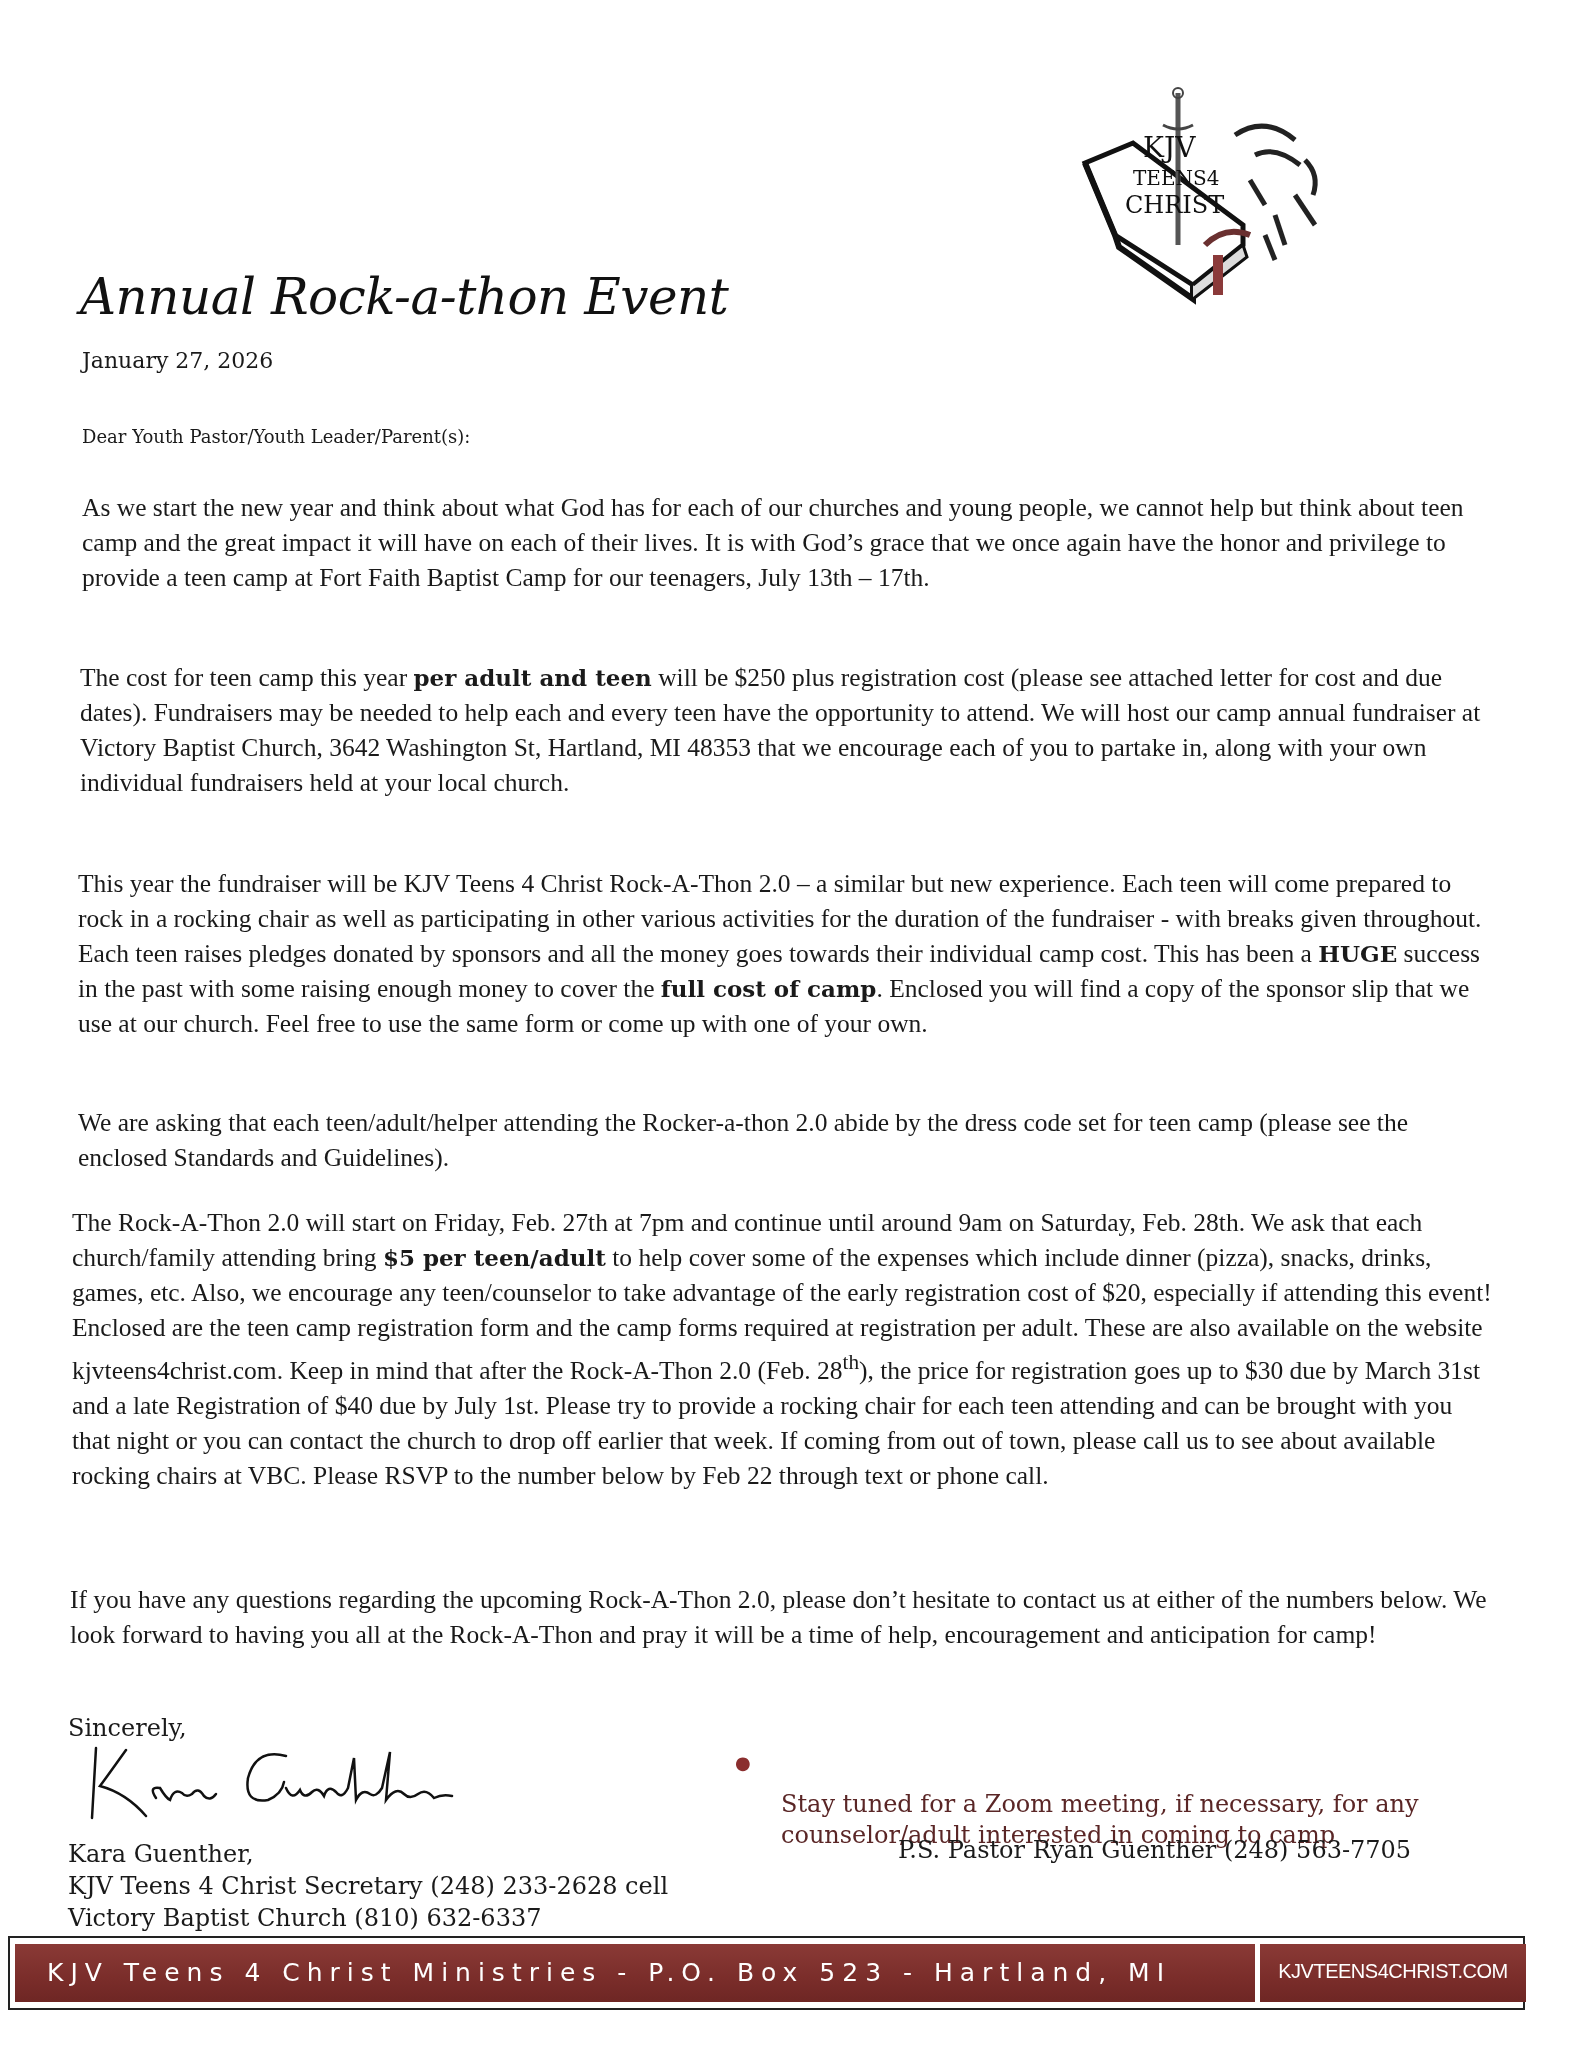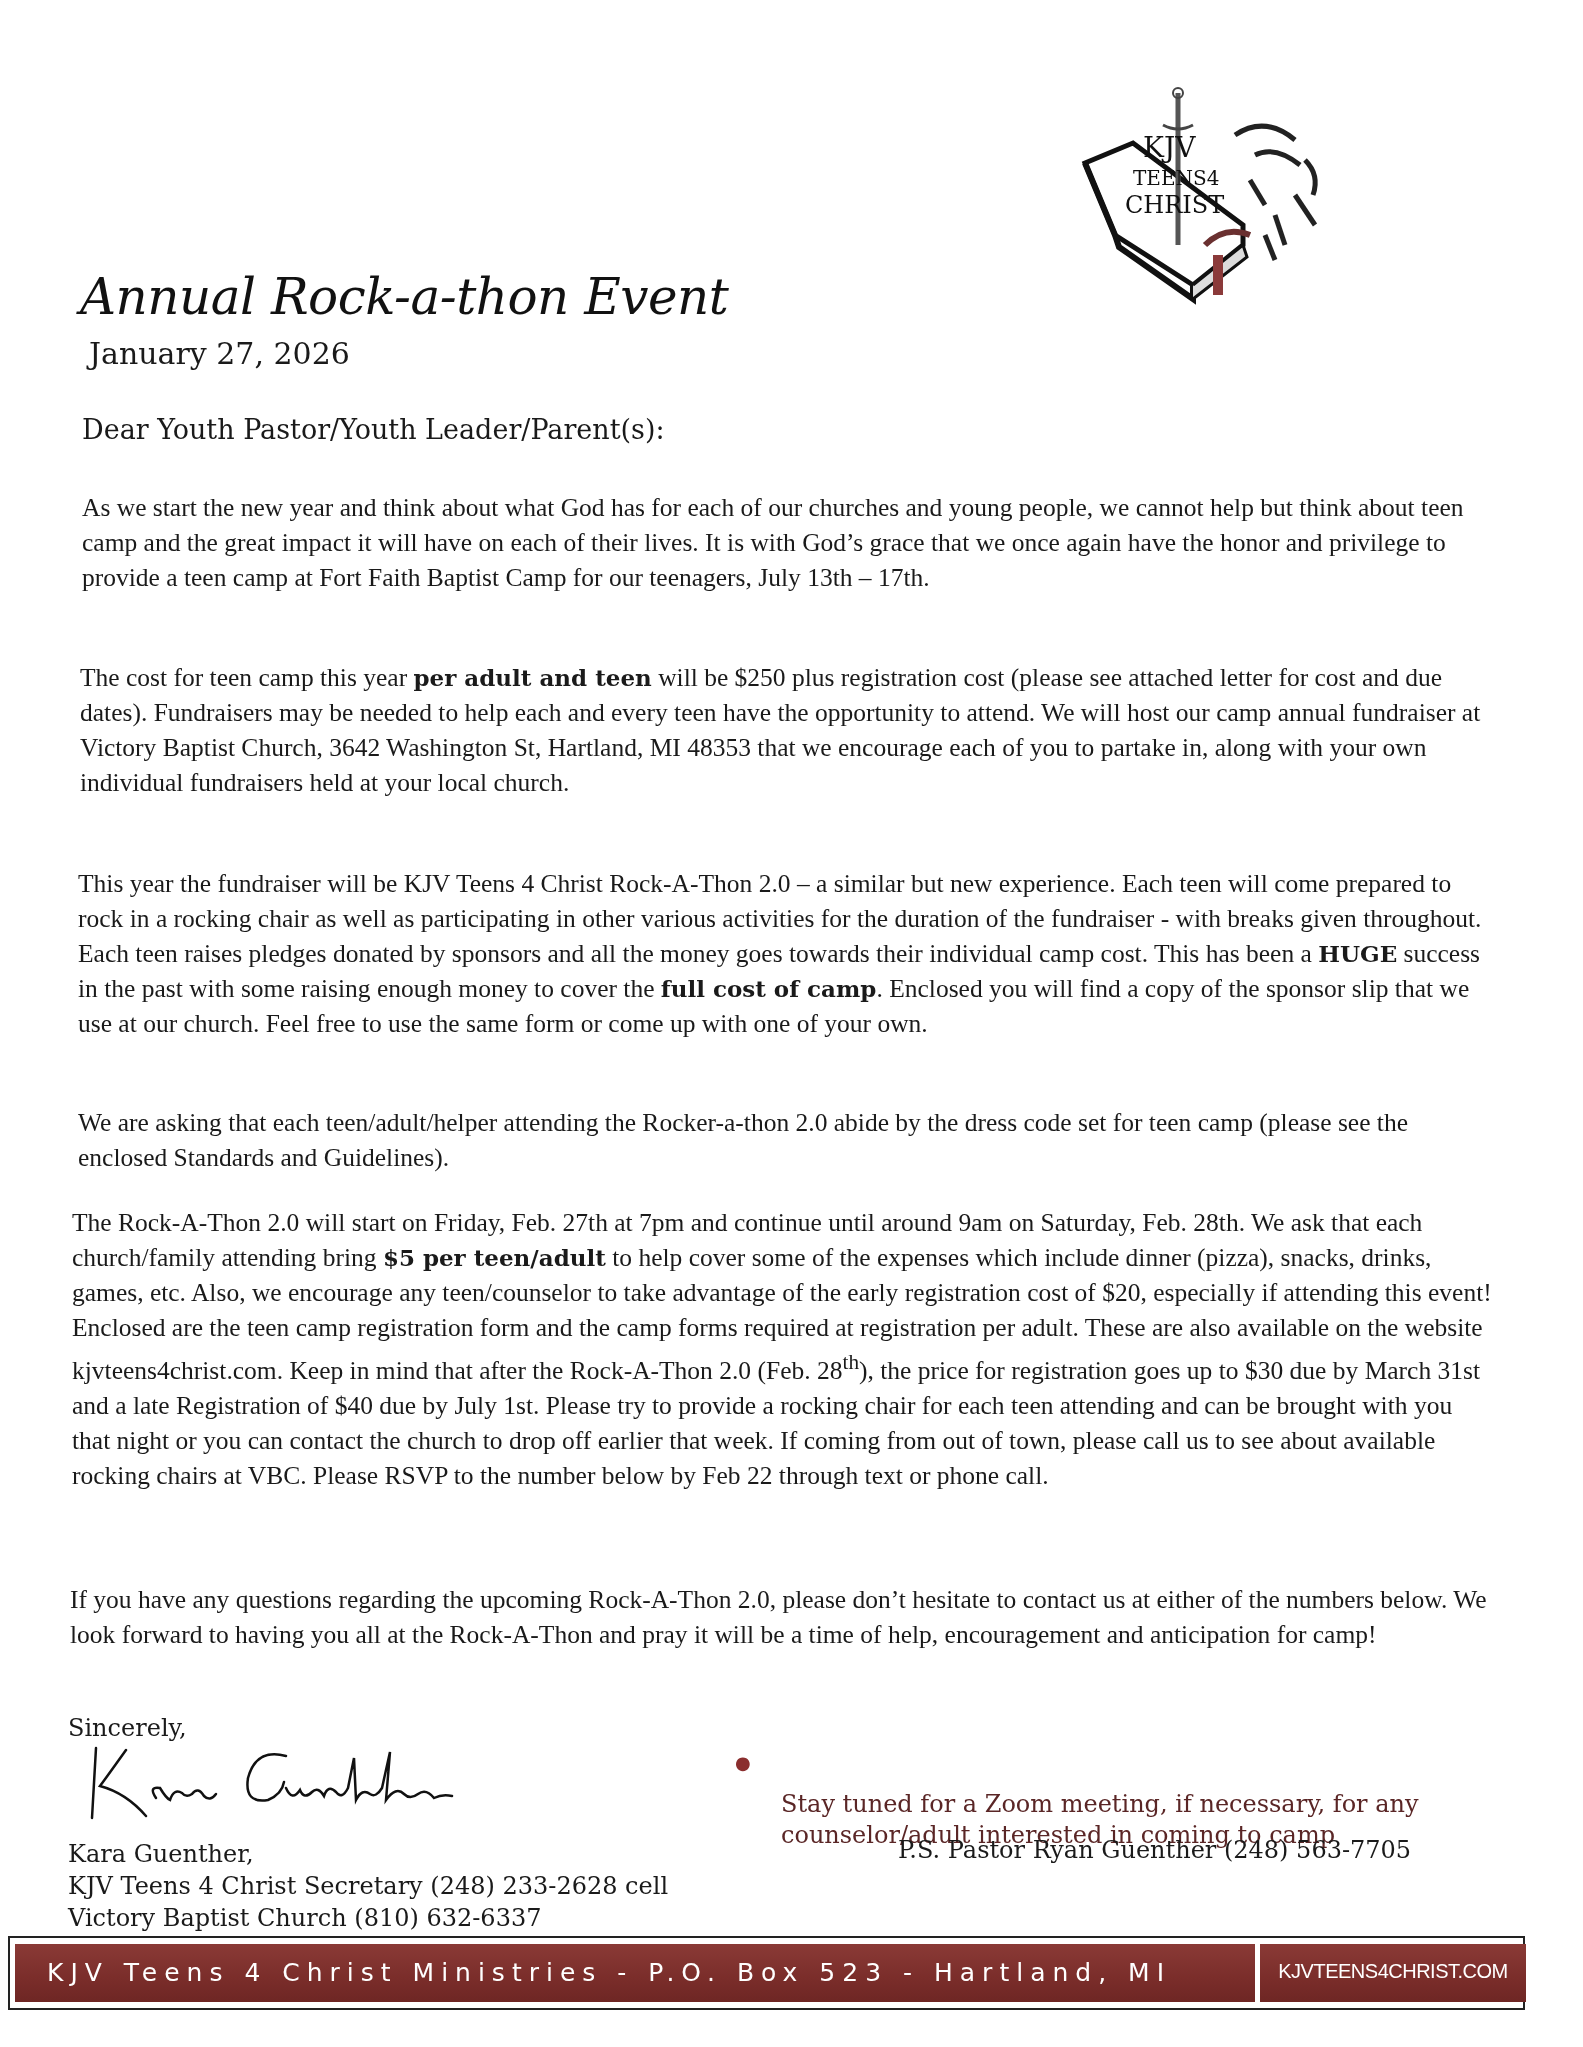--- a/index.html
+++ b/index.html
@@ -1,20 +1,20 @@
 <!DOCTYPE html>
 <html><head>
   <meta charset="utf-8">
   <style>
     html, body { margin: 0; padding: 0; background: #ffffff; }
     body { width: 1583px; height: 2047px; position: relative; overflow: hidden; font-family: "DejaVu Serif", serif; color: #1a1a1a; }
     .logo { position: absolute; left: 1075px; top: 85px; width: 260px; height: 240px; }
     .title { position: absolute; left: 80px; top: 268px; font-size: 50px; font-family: "DejaVu Serif", serif; font-weight: normal; letter-spacing: -0.5px; margin: 0; color: #111; font-style: italic; }
-    .date { position: absolute; left: 82px; top: 336px; font-size: 30px; margin-left: 7px; }
-    .salutation { position: absolute; left: 82px; top: 414px; font-size: 27px; }
+    .date { position: absolute; left: 82px; top: 348px; font-size: 22px; }
+    .salutation { position: absolute; left: 82px; top: 426px; font-size: 18px; }
     .para { position: absolute; left: 80px; width: 1420px; font-family: "Liberation Serif", serif; font-size: 25.5px; line-height: 35px; margin: 0; }
     .para b { font-family: "DejaVu Serif", serif; font-weight: bold; font-size: 23px; }
     .p1 { top: 490px; left: 82px; }
     .p2 { top: 660px; left: 80px; }
     .p3 { top: 866px; left: 78px; }
     .p4 { top: 1105px; left: 78px; }
     .p5 { top: 1205px; left: 72px; }
     .p6 { top: 1582px; left: 70px; }
     .closing { position: absolute; left: 68px; top: 1714px; font-size: 24px; }
     .signature { position: absolute; left: 86px; top: 1738px; width: 420px; height: 90px; }

